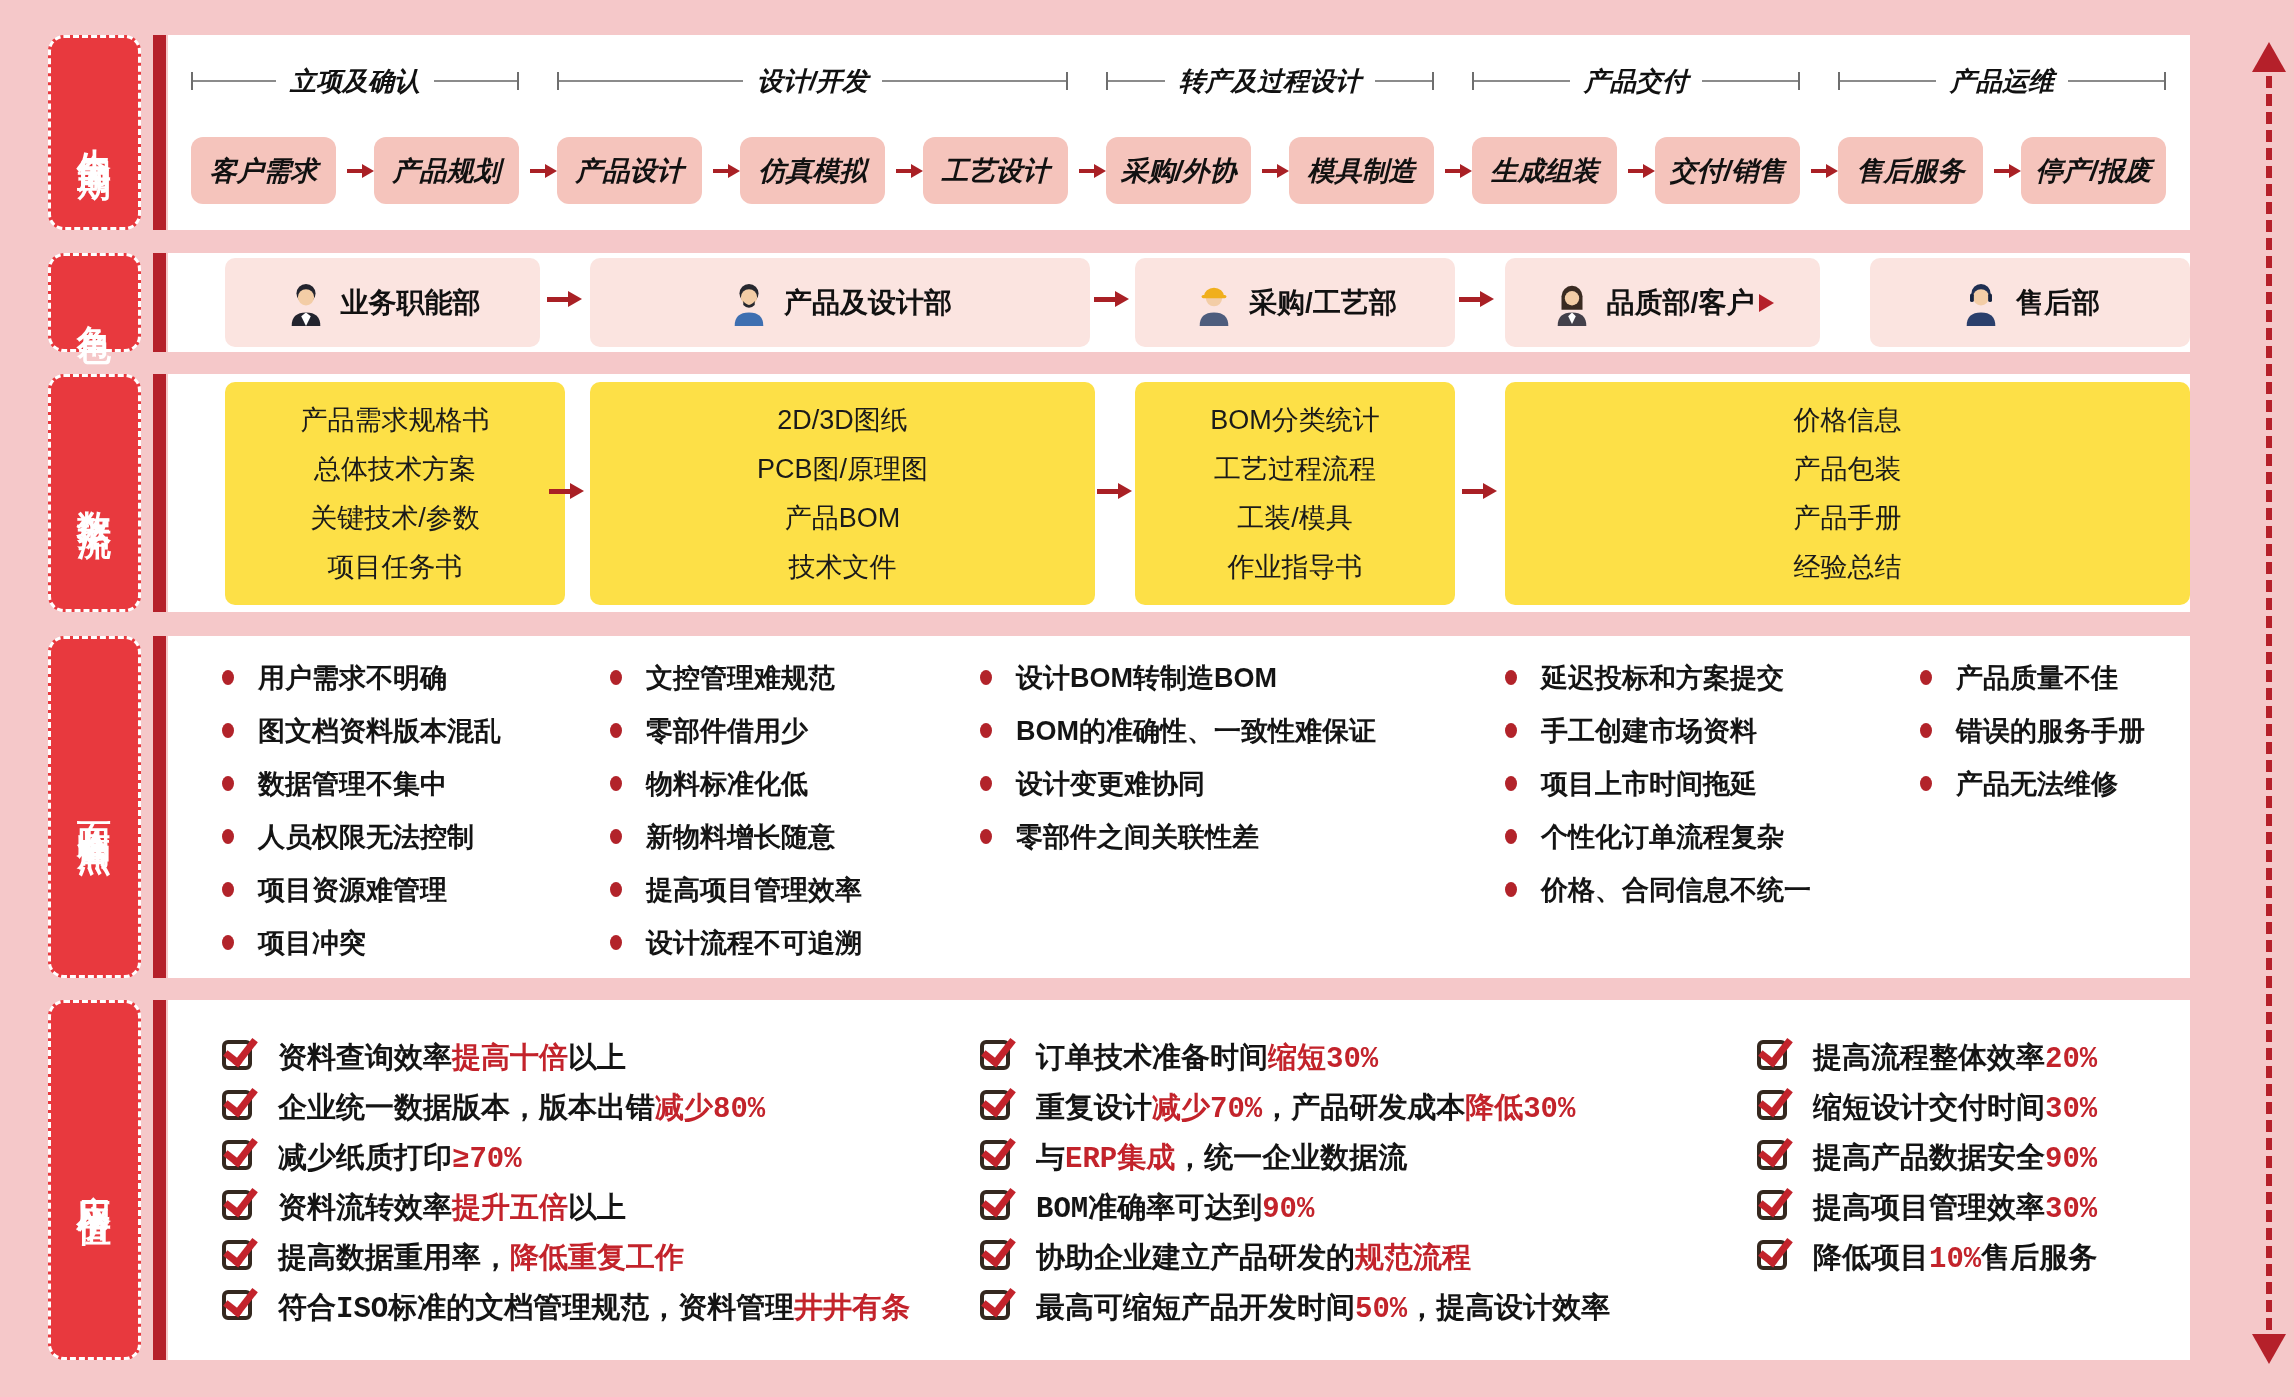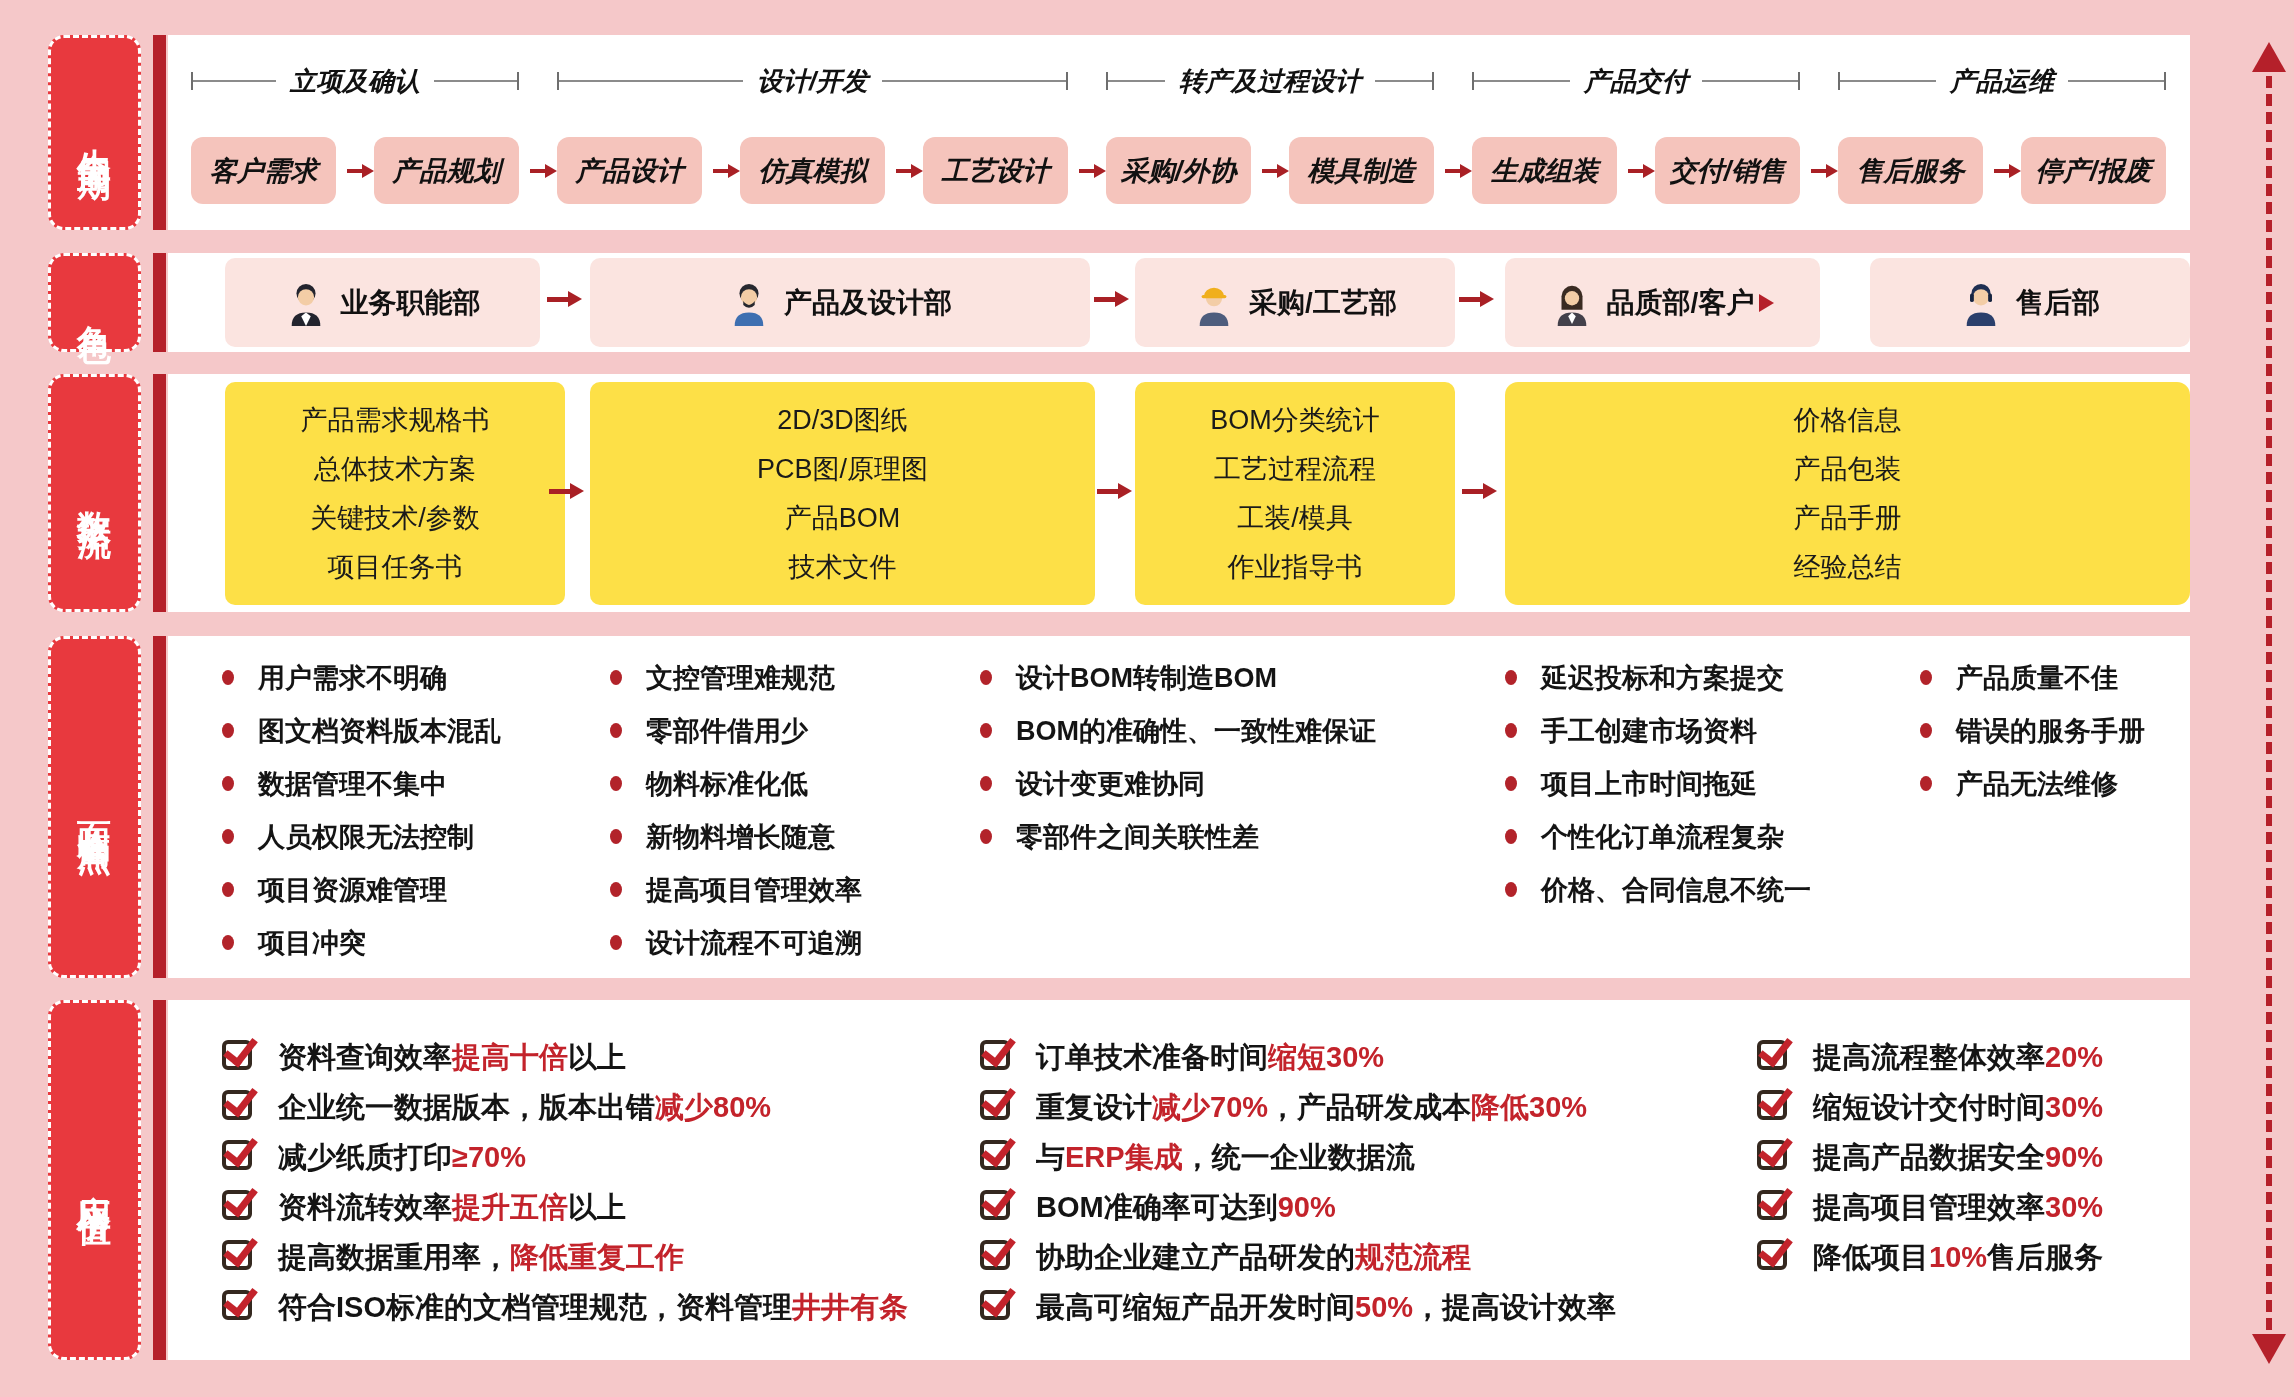--- a/index.html
+++ b/index.html
@@ -74,21 +74,21 @@
   }
   .df-line { font-size:27px; font-weight:500; line-height:49px; white-space:nowrap; color:#1a1a1a; }
 
   
   .p4 { display:flex; padding:27px 0 0 54px; }
   .p-item { display:flex; align-items:flex-start; margin-bottom:22px; }
   .dot { flex:0 0 auto; width:12px; height:15px; border-radius:50%; background:#b2232a; margin:7px 24px 0 0; }
   .p-txt { font-size:27px; font-weight:600; line-height:1.15; white-space:nowrap; }
 
   
-  .p5 { display:flex; padding:38px 0 0 54px; }
+  .p5 { display:flex; padding:38px 0 0 54px;font-family:Liberation Mono, monospace; }
   .v-item { display:flex; align-items:flex-start; margin-bottom:17px; height:33px; }
   .cb {
     position:relative; flex:0 0 auto; width:30px; height:30px; margin-top:2px;
     border:4px solid #35281f; border-radius:6px; margin-right:26px;
   }
   .cb::after {
     content:''; position:absolute; left:5px; top:-11px; width:12px; height:25px;
     border-right:7px solid #c3232b; border-bottom:7px solid #c3232b; transform:rotate(38deg);
   }
   .v-txt { font-size:29px; font-weight:700; white-space:nowrap; color:#141414; }
@@ -283,21 +283,21 @@
       <div class="df-line">技术文件</div>
     </div>
     <span class="arr md abs" style="left:929px;top:115px;"></span>
     <div class="df-box" style="left:967px;width:320px;">
       <div class="df-line">BOM分类统计</div>
       <div class="df-line">工艺过程流程</div>
       <div class="df-line">工装/模具</div>
       <div class="df-line">作业指导书</div>
     </div>
     <span class="arr md abs" style="left:1294px;top:115px;"></span>
-    <div class="df-box" style="left:1337px;width:685px;border-radius:13px;">
+    <div class="df-box" style="left:1337px;width:685px;">
       <div class="df-line">价格信息</div>
       <div class="df-line">产品包装</div>
       <div class="df-line">产品手册</div>
       <div class="df-line">经验总结</div>
     </div>
   </div>
 
   <div class="panel p4" style="top:636px;height:342px;">
     <div style="width:388px;">
       <div class="p-item">

